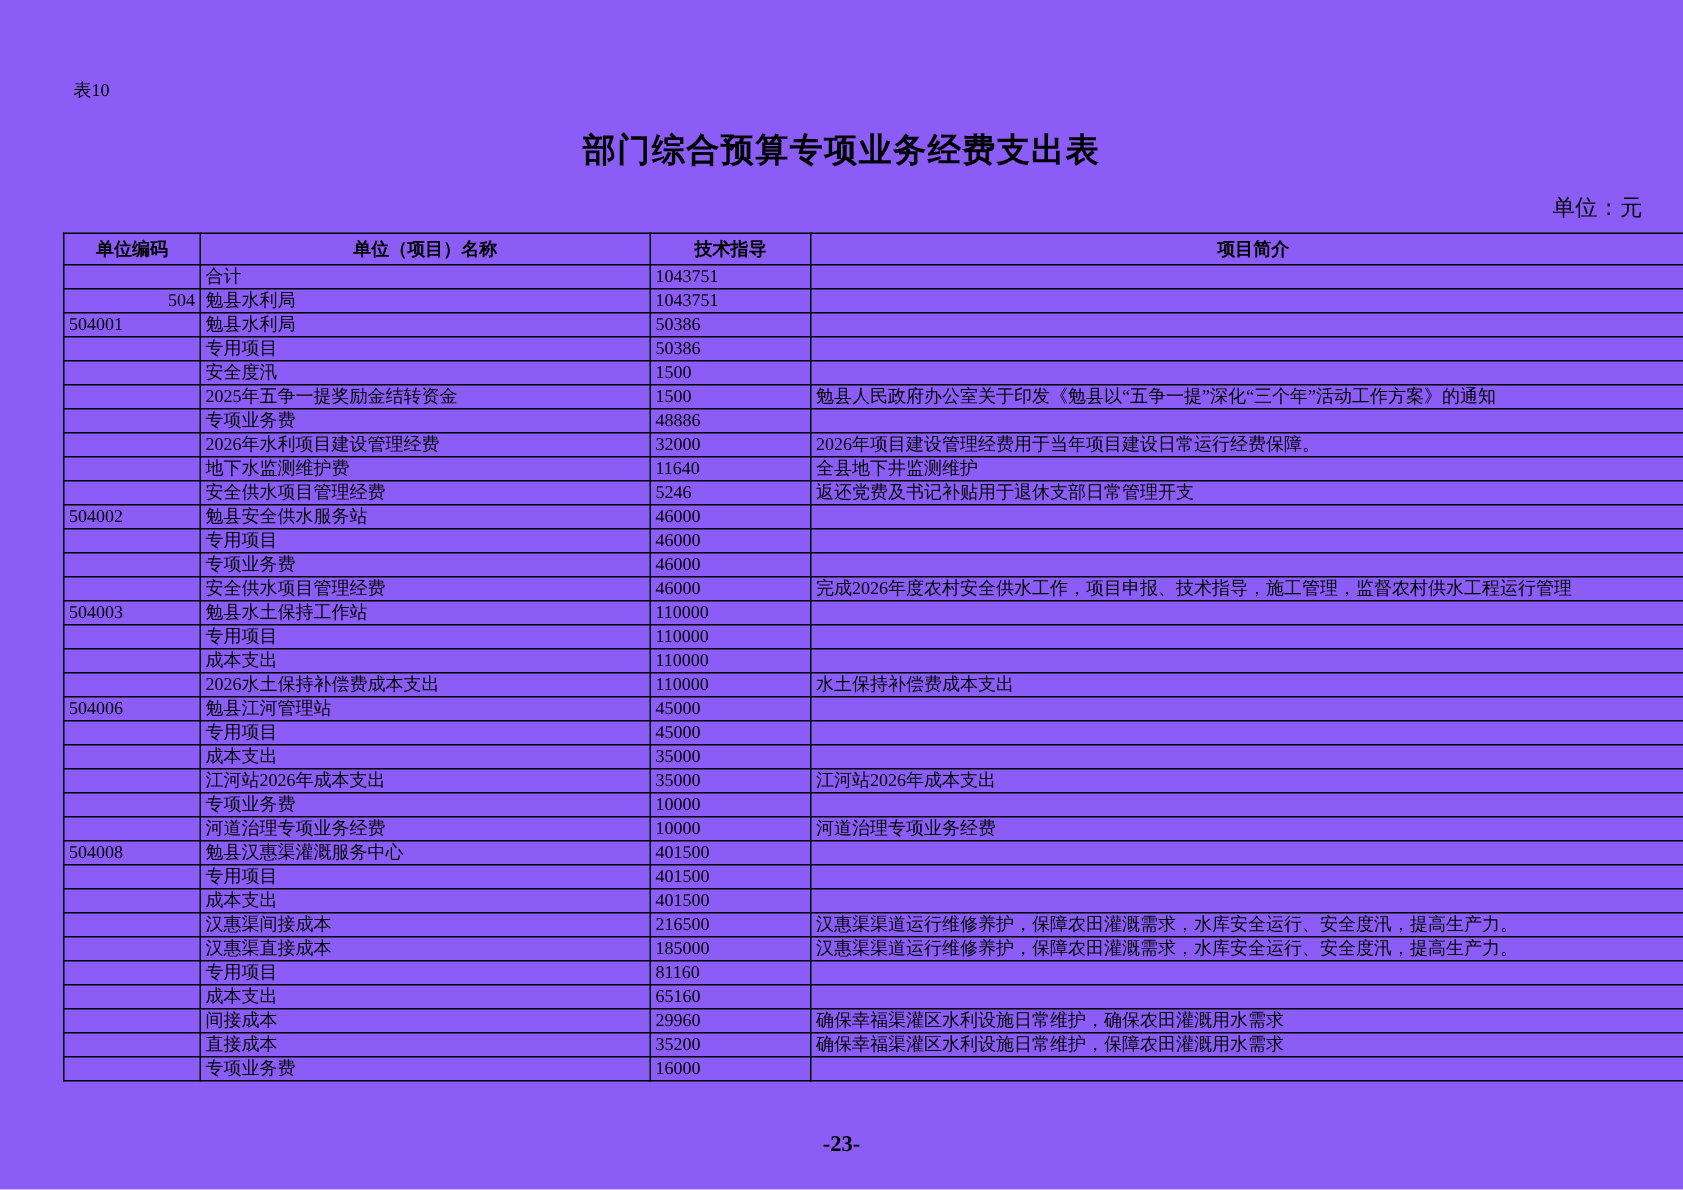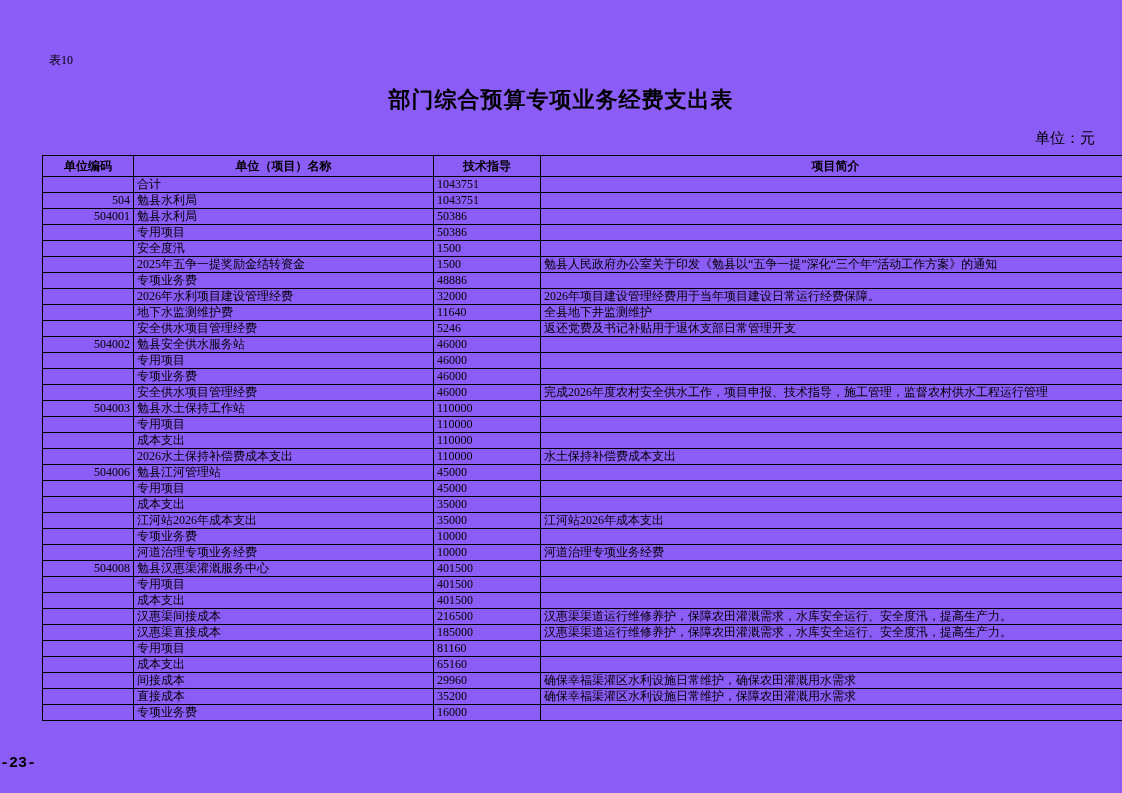--- a/index.html
+++ b/index.html
@@ -39,27 +39,27 @@
   table.budget th {
     height: 21px; font-size: 12px; font-weight: bold; text-align: center;
   }
   table.budget td {
     height: 16px; font-size: 12px; line-height: 15px;
   }
   .col-code   { width: 91px; }
   .col-name   { width: 300px; }
   .col-amount { width: 107px; }
   .col-desc   { width: 590px; }
-  td.col-code { text-align: right; }
+  td.col-code { text-align: left; }
   td.col-code.code-left { text-align: right; }
   td.col-name, td.col-amount, td.col-desc { text-align: left; }
   .page-number {
     position: absolute; left: 0; top: 755px; width: 100%;
-    text-align: left;
-    font-family: Liberation Mono, monospace;
+    text-align: center;
+    font-family: Liberation Serif, serif;
     font-weight: bold; font-size: 15px;
   }
 </style>
 </head>
 <body>
 
 <div class="page">
 
   <div class="table-label">表10</div>
 

